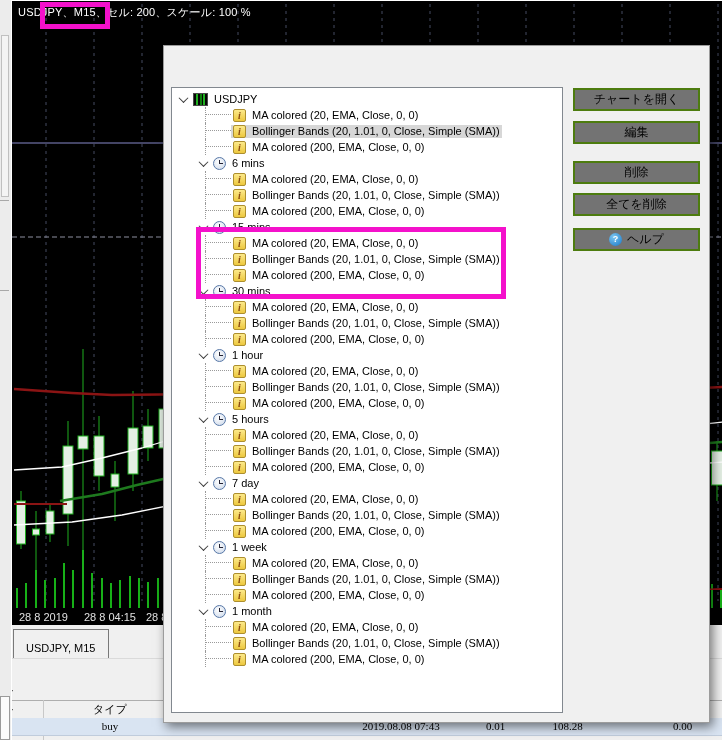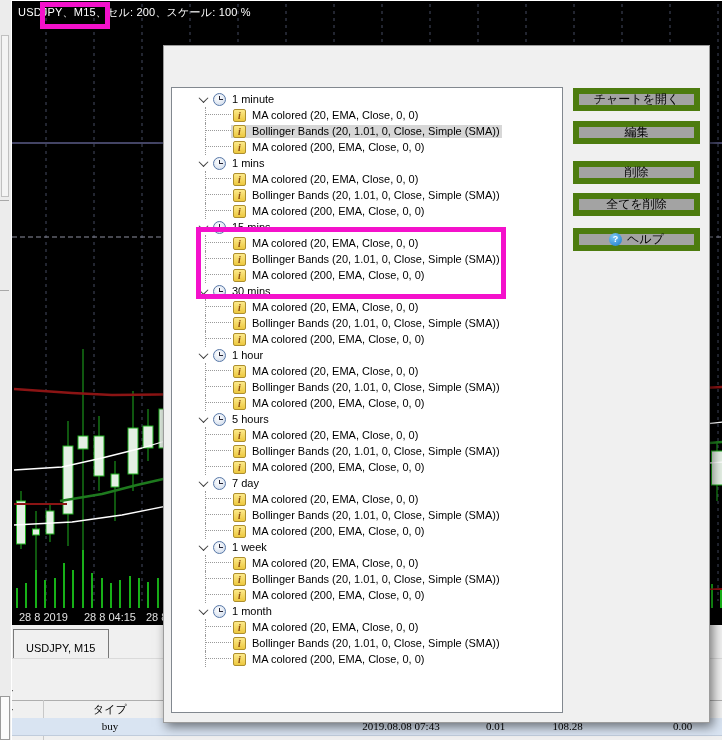--- a/index.html
+++ b/index.html
@@ -75,21 +75,21 @@
   .clock-icon::before{content:'';position:absolute;left:5px;top:2px;width:1px;height:4px;background:#223;}
   .clock-icon::after{content:'';position:absolute;left:5px;top:5px;width:4px;height:1px;background:#223;}
   .vdot{position:absolute;left:33px;top:0;bottom:0;width:0;border-left:1px dotted #9a9a9a;}
   .dots{width:25px;height:1px;border-top:1px dotted #9a9a9a;flex:none;}
   .selwrap{display:flex;align-items:center;padding:0 2px;}
   .selwrap.on{background:#d7d7d7;}
   .ind-icon{width:13px;height:13px;flex:none;margin-right:6px;border:1px solid #ad8f2e;border-radius:2px;
         background:linear-gradient(#fce98a,#edc83f);color:#8a4a10;display:flex;align-items:center;justify-content:center;
         font:italic bold 10px "Liberation Serif",serif;box-sizing:border-box;}
 
-  .btncol .btn{position:absolute;left:409px;width:127px;height:23px;background:#a3a3a3;border:6px solid #4d7c0f;
+  .btncol .btn{position:absolute;left:409px;width:127px;height:23px;background:#737373;border:2px solid #4d7c0f;
         font-size:12px;color:#000;display:flex;align-items:center;justify-content:center;box-sizing:border-box;
         font-family:"Liberation Sans",sans-serif;gap:5px;}
   .btn-open{top:42px;}  .btn-edit{top:75px;}  .btn-del{top:115px;}  .btn-delall{top:147px;}  .btn-help{top:182px;}
   .help-icon{width:13px;height:13px;border-radius:50%;flex:none;color:#fff;text-align:center;
         background:radial-gradient(circle at 35% 30%,#7cc6f2,#1878c8);font:bold 9px/13px "Liberation Sans",sans-serif;}
 
   
   .anno{position:absolute;border:5px solid #f411cb;background:transparent;z-index:50;}
   .anno1{left:40px;top:2px;width:70px;height:27px;box-sizing:border-box;}
   .anno2{left:196px;top:227px;width:310px;height:72px;box-sizing:border-box;}
@@ -193,24 +193,24 @@
     <span class="v-time">2019.08.08 07:43</span>
     <span class="v-lot">0.01</span>
     <span class="v-price">108.28</span>
     <span class="v-val">0.00</span>
   </div>
 </div>
 
 <div class="dialog">
 
   <div class="treepanel" id="tree">
-      <div class="trow grp">
-        <span class="chev"></span>
-        <span class="clock-icon"></span>
-        <span class="tlabel">1 minute</span>
+      <div class="trow sym">
+        <span class="chev"></span>
+        <span class="sym-icon"></span>
+        <span class="tlabel">USDJPY</span>
       </div>
       <div class="trow item">
         <span class="vdot"></span>
         <span class="dots"></span>
         <span class="selwrap">
           <span class="ind-icon">i</span>
           <span class="tlabel">MA colored (20, EMA, Close, 0, 0)</span>
         </span>
       </div>
       <div class="trow item">
@@ -225,21 +225,21 @@
         <span class="vdot"></span>
         <span class="dots"></span>
         <span class="selwrap">
           <span class="ind-icon">i</span>
           <span class="tlabel">MA colored (200, EMA, Close, 0, 0)</span>
         </span>
       </div>
       <div class="trow grp">
         <span class="chev"></span>
         <span class="clock-icon"></span>
-        <span class="tlabel">1 mins</span>
+        <span class="tlabel">6 mins</span>
       </div>
       <div class="trow item">
         <span class="vdot"></span>
         <span class="dots"></span>
         <span class="selwrap">
           <span class="ind-icon">i</span>
           <span class="tlabel">MA colored (20, EMA, Close, 0, 0)</span>
         </span>
       </div>
       <div class="trow item">

